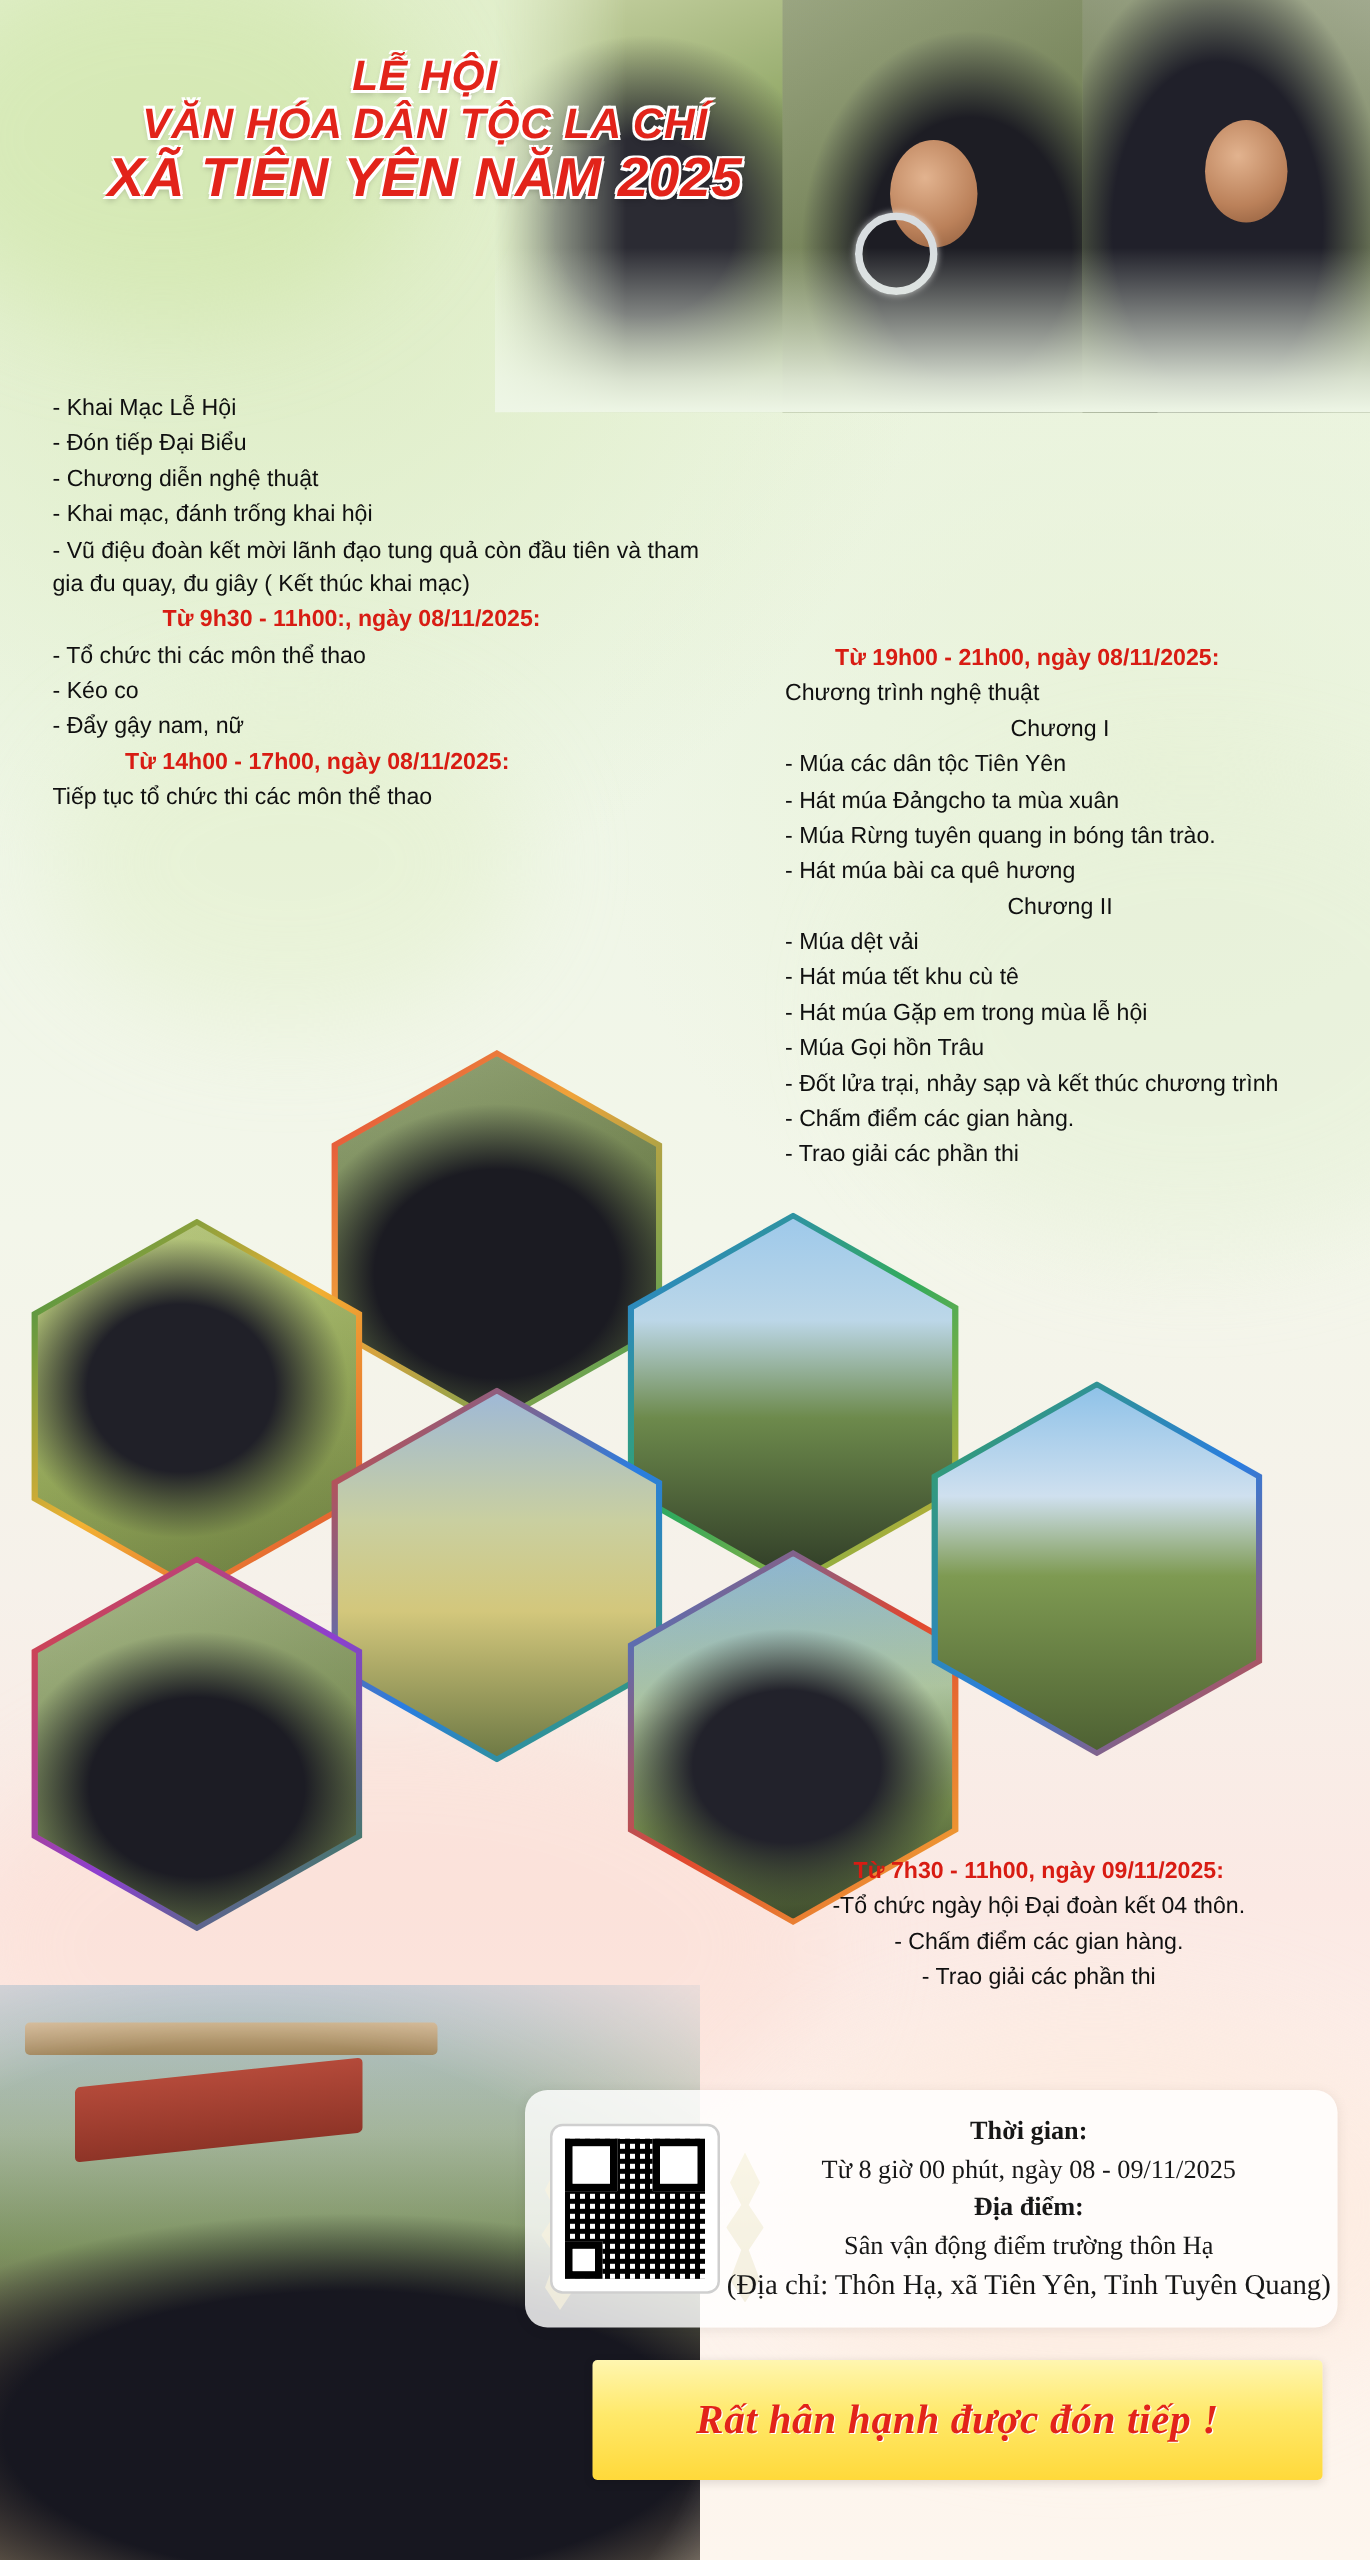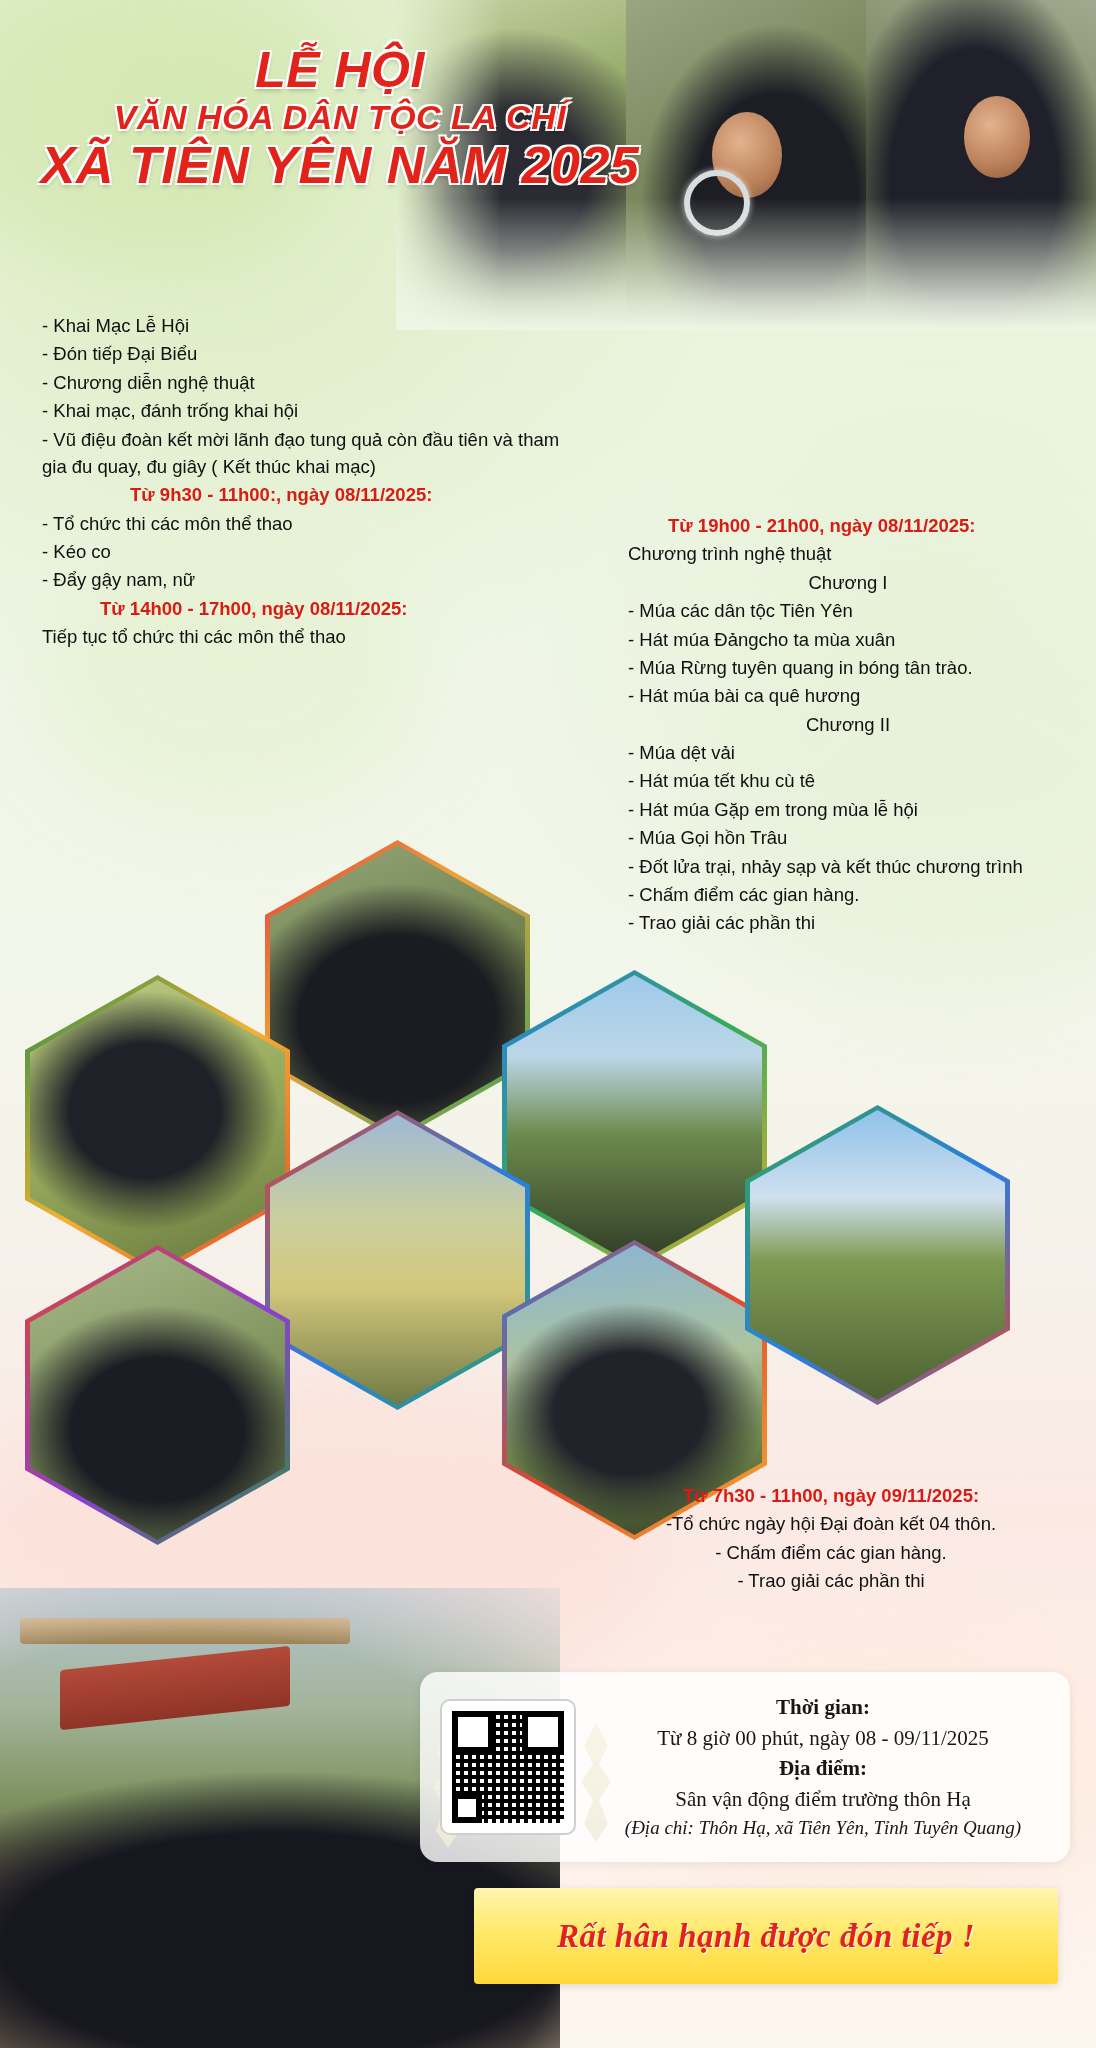--- a/index.html
+++ b/index.html
@@ -79,23 +79,23 @@
   .title-line {
     font-weight:bold;
     color:#e2231a;
     letter-spacing:.5px;
     text-shadow:
       -2px -2px 0 #fff, 2px -2px 0 #fff, -2px 2px 0 #fff, 2px 2px 0 #fff,
       0 3px 5px rgba(0,0,0,.25);
     line-height:1.12;
     font-style:italic;
   }
-  .t1 { font-size:50px; }
+  .t1 { font-size:34px; }
   .t2 { font-size:34px; }
-  .t3 { font-size:52px; }
+  .t3 { font-size:44px; }
 
   
   .sched { position:absolute; font-size:18.5px; color:#101010; line-height:1.48; }
   .sched .head { color:#d81c13; font-weight:bold; font-size:18.5px; }
   .sched .center { text-align:center; }
   .sched p { margin:0 0 1px 0; }
 
   #sched-left { left:42px; top:312px; width:520px; }
   #sched-left .h1 { padding-left:70px; }
   #sched-left .h2 { padding-left:88px; }
@@ -194,21 +194,21 @@
   .rice-r { left:566px; bottom:206px; transform:scaleX(-1); }
 
   .info-text {
     flex:1; text-align:center;
     font-family:"Liberation Serif", serif;
     color:#171717;
     font-size:21px; line-height:1.45;
     padding:0 0;
   }
   .info-text .lbl { font-weight:bold; color:#171717; }
-  .info-text .addr { font-size:19px; font-style:italic; }
+  .info-text .addr { font-size:23px; }
 
   
   .welcome {
     position:absolute; left:474px; bottom:64px; width:584px; height:96px;
     border-radius:4px;
     background:linear-gradient(180deg,#fff6b0 0%, #ffe96b 45%, #ffd93a 100%);
     box-shadow:0 2px 8px rgba(0,0,0,.12);
     display:flex; align-items:center; justify-content:center;
   }
   .welcome span {

